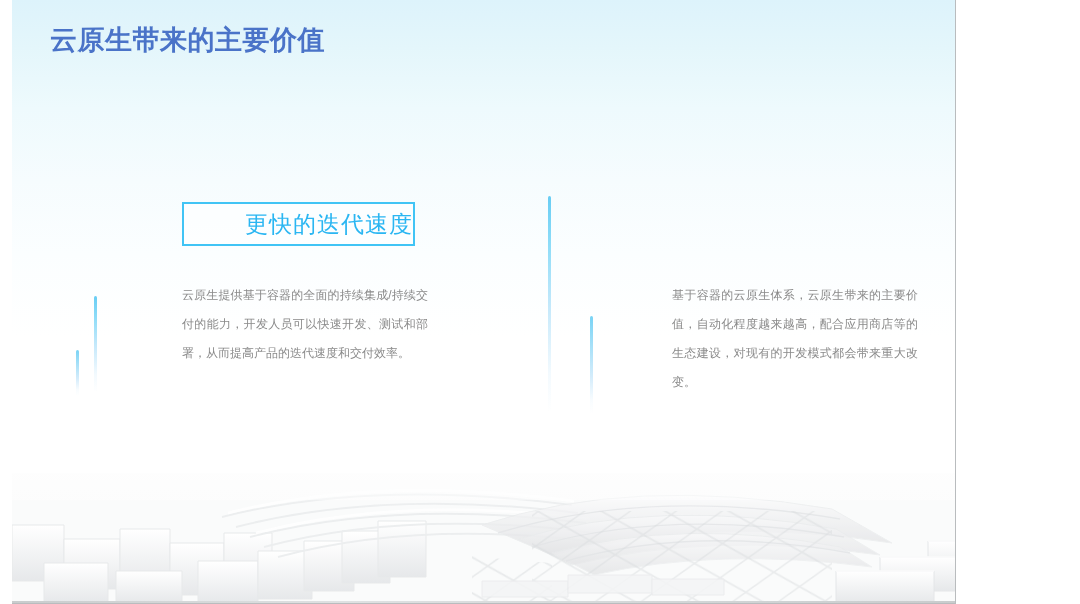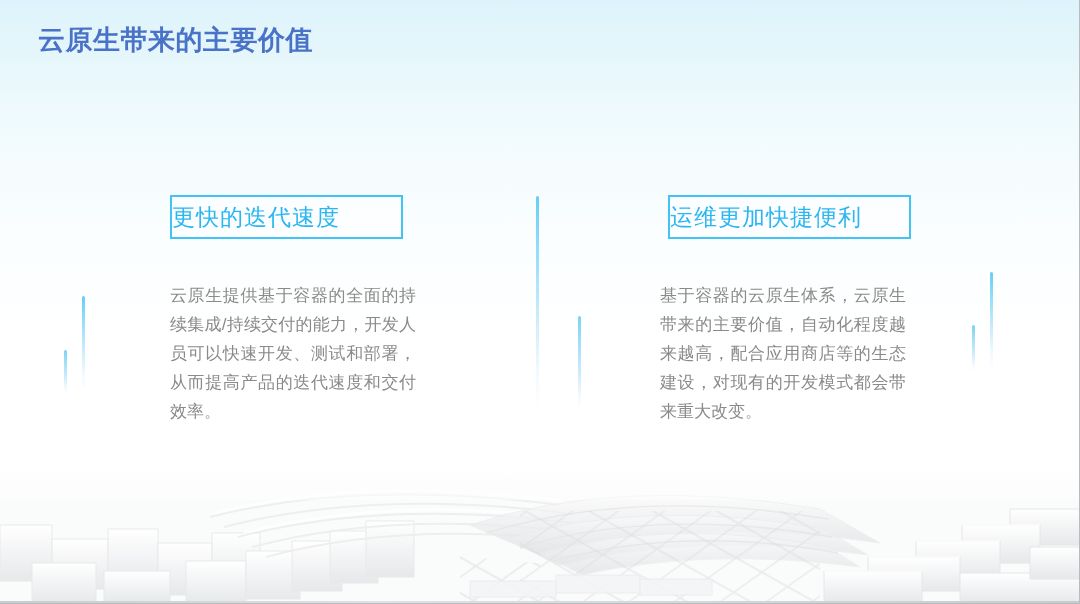--- a/index.html
+++ b/index.html
@@ -5,33 +5,34 @@
   * { margin:0; padding:0; box-sizing:border-box; }
   html, body {
     width:1080px; height:604px;
     overflow:hidden;
     font-family:"Liberation Sans", sans-serif;
   }
   body { background:#ffffff; }
 
   .slide {
     position:relative;
-    width:1080px; height:604px;
+    width:944px; height:604px;
     overflow:hidden;
     background:
       linear-gradient(180deg,
         #ddf3fb 0%,
         #e4f6fb 8%,
         #eefafd 18%,
         #f6fcfe 30%,
         #fbfeff 42%,
         #ffffff 56%,
         #ffffff 100%);
     border-right:1px solid #b9bcbe;
     border-bottom:1px solid #b9bcbe;
+    margin-left:12px;
   }
 
   
   .haze {
     position:absolute; left:0; right:0; top:300px; height:200px;
     background:linear-gradient(180deg, rgba(255,255,255,0) 0%, rgba(255,255,255,0.85) 55%, rgba(255,255,255,0.4) 100%);
     pointer-events:none;
   }
 
   
@@ -70,43 +71,43 @@
   }
   .vline.tall {
     background:linear-gradient(180deg, #68cdf4 0%, #8ddcf8 22%, #c6e9fb 52%, rgba(220,240,252,0.35) 82%, rgba(255,255,255,0) 100%);
   }
   .vline.short {
     background:linear-gradient(180deg, #79d3f5 0%, #a6e0f8 30%, #d4ecfb 62%, rgba(232,245,253,0.3) 86%, rgba(255,255,255,0) 100%);
   }
 
   .card-head {
     position:absolute;
-    top:195px;
+    top:202px;
     height:44px;
     border:2px solid #41c4f5;
     background:rgba(255,255,255,0.55);
     display:flex;
     align-items:center;
-    justify-content:flex-start;
+    justify-content:flex-end;
   }
   .card-head-left  { left:170px; width:233px; }
   .card-head-right { left:668px; width:243px; }
 
   .card-head span {
     font-size:23px;
     color:#2ab6f2;
     letter-spacing:1px;
     white-space:nowrap;
   }
 
   .card-body {
     position:absolute;
     top:281px;
     width:246px;
-    font-size:17px;
+    font-size:12px;
     line-height:29px;
     color:#8a8a8a;
     text-align:justify;
     text-justify:inter-ideograph;
   }
   .card-body-left  { left:170px; }
   .card-body-right { left:660px; }
 </style>
 </head>
 <body>
@@ -222,19 +223,16 @@
   <div class="vline short" style="left:578px; top:316px; height:98px;"></div>
 
   <div class="vline short" style="left:972px; top:325px; height:48px;"></div>
   <div class="vline tall" style="left:990px; top:272px; height:100px;"></div>
 
   <div class="card-head card-head-left">
     <span>更快的迭代速度</span>
   </div>
   <div class="card-body card-body-left">云原生提供基于容器的全面的持续集成/持续交付的能力，开发人员可以快速开发、测试和部署，从而提高产品的迭代速度和交付效率。</div>
 
-  <div class="card-head card-head-right">
-    <span>运维更加快捷便利</span>
-  </div>
   <div class="card-body card-body-right">基于容器的云原生体系，云原生带来的主要价值，自动化程度越来越高，配合应用商店等的生态建设，对现有的开发模式都会带来重大改变。</div>
 
   <div class="bottom-rule"></div>
 </div>
 
 </body></html>

